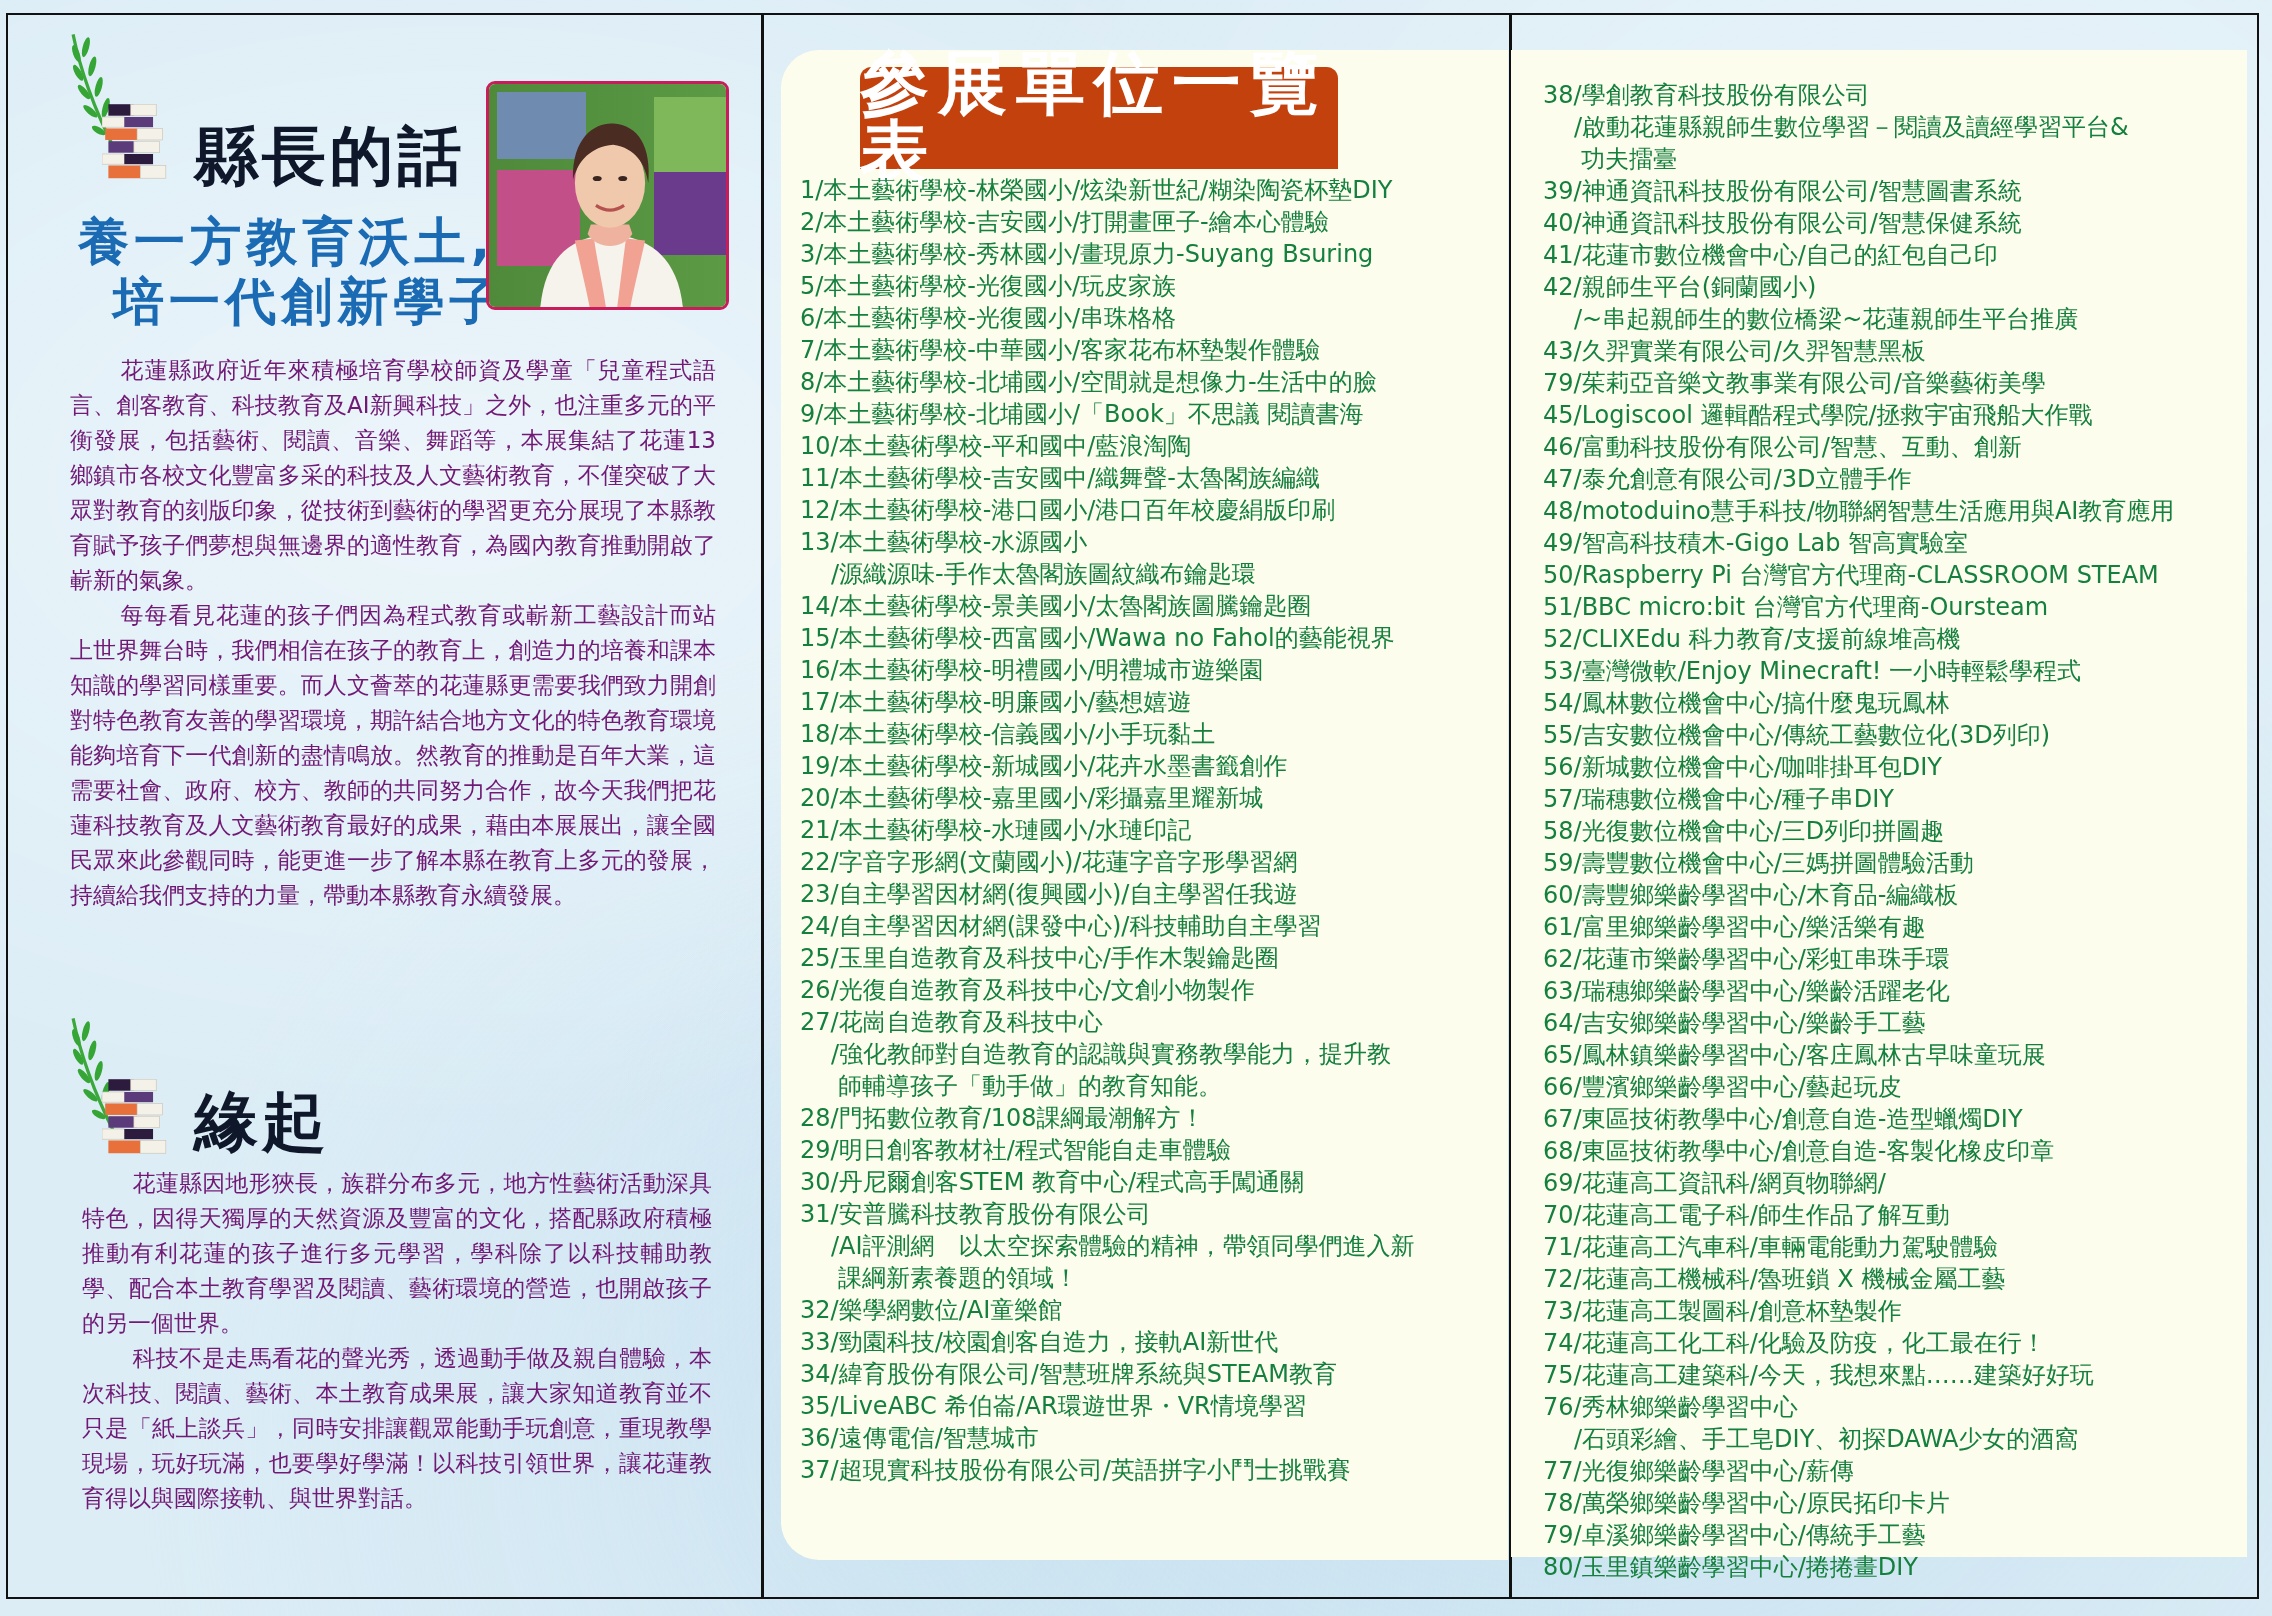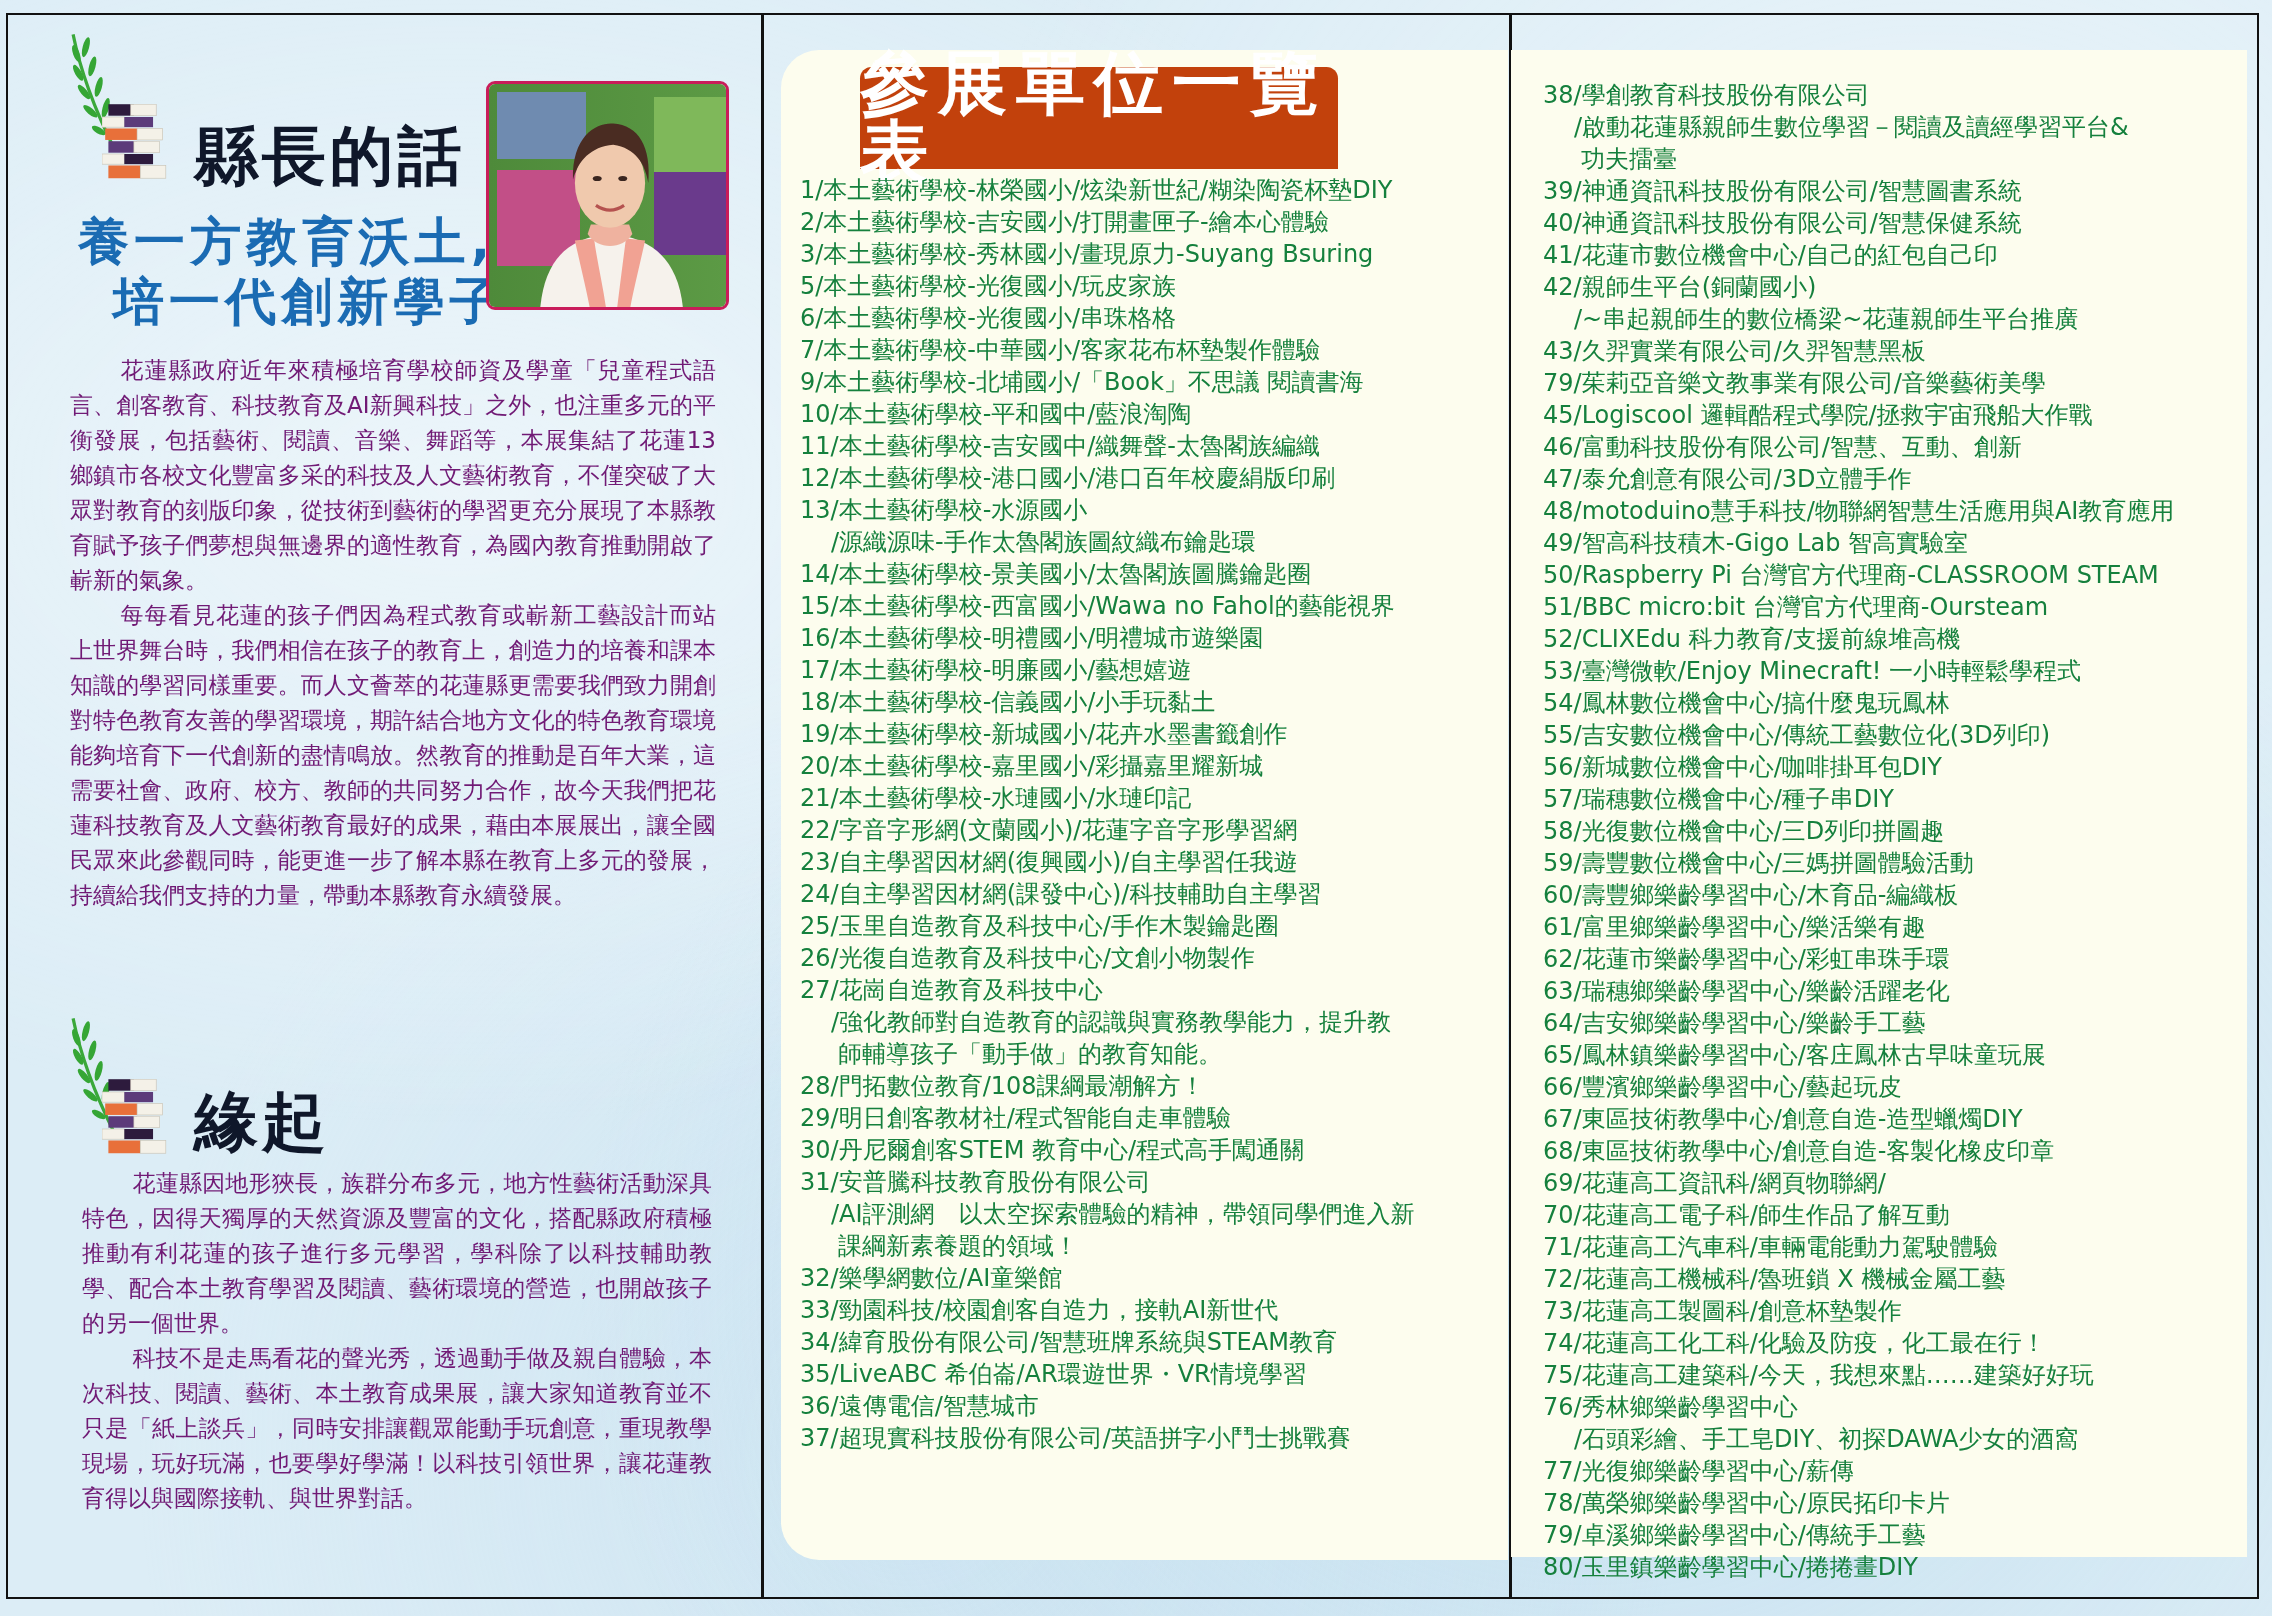--- a/index.html
+++ b/index.html
@@ -149,20 +149,21 @@
   <span class="banner-text">參展單位一覽表</span>
 </div>
 
 <div class="list" id="list-middle" style="left:800px; top:174px;">
     <span class="item">1/本土藝術學校-林榮國小/炫染新世紀/糊染陶瓷杯墊DIY</span>
     <span class="item">2/本土藝術學校-吉安國小/打開畫匣子-繪本心體驗</span>
     <span class="item">3/本土藝術學校-秀林國小/畫現原力-Suyang Bsuring</span>
     <span class="item">5/本土藝術學校-光復國小/玩皮家族</span>
     <span class="item">6/本土藝術學校-光復國小/串珠格格</span>
     <span class="item">7/本土藝術學校-中華國小/客家花布杯墊製作體驗</span>
+    <span class="item">8/本土藝術學校-北埔國小/空間就是想像力-生活中的臉</span>
     <span class="item">9/本土藝術學校-北埔國小/「Book」不思議 閱讀書海</span>
     <span class="item">10/本土藝術學校-平和國中/藍浪淘陶</span>
     <span class="item">11/本土藝術學校-吉安國中/織舞聲-太魯閣族編織</span>
     <span class="item">12/本土藝術學校-港口國小/港口百年校慶絹版印刷</span>
     <span class="item">13/本土藝術學校-水源國小</span>
     <span class="cont">/源織源味-手作太魯閣族圖紋織布鑰匙環</span>
     <span class="item">14/本土藝術學校-景美國小/太魯閣族圖騰鑰匙圈</span>
     <span class="item">15/本土藝術學校-西富國小/Wawa no Fahol的藝能視界</span>
     <span class="item">16/本土藝術學校-明禮國小/明禮城市遊樂園</span>
     <span class="item">17/本土藝術學校-明廉國小/藝想嬉遊</span>

